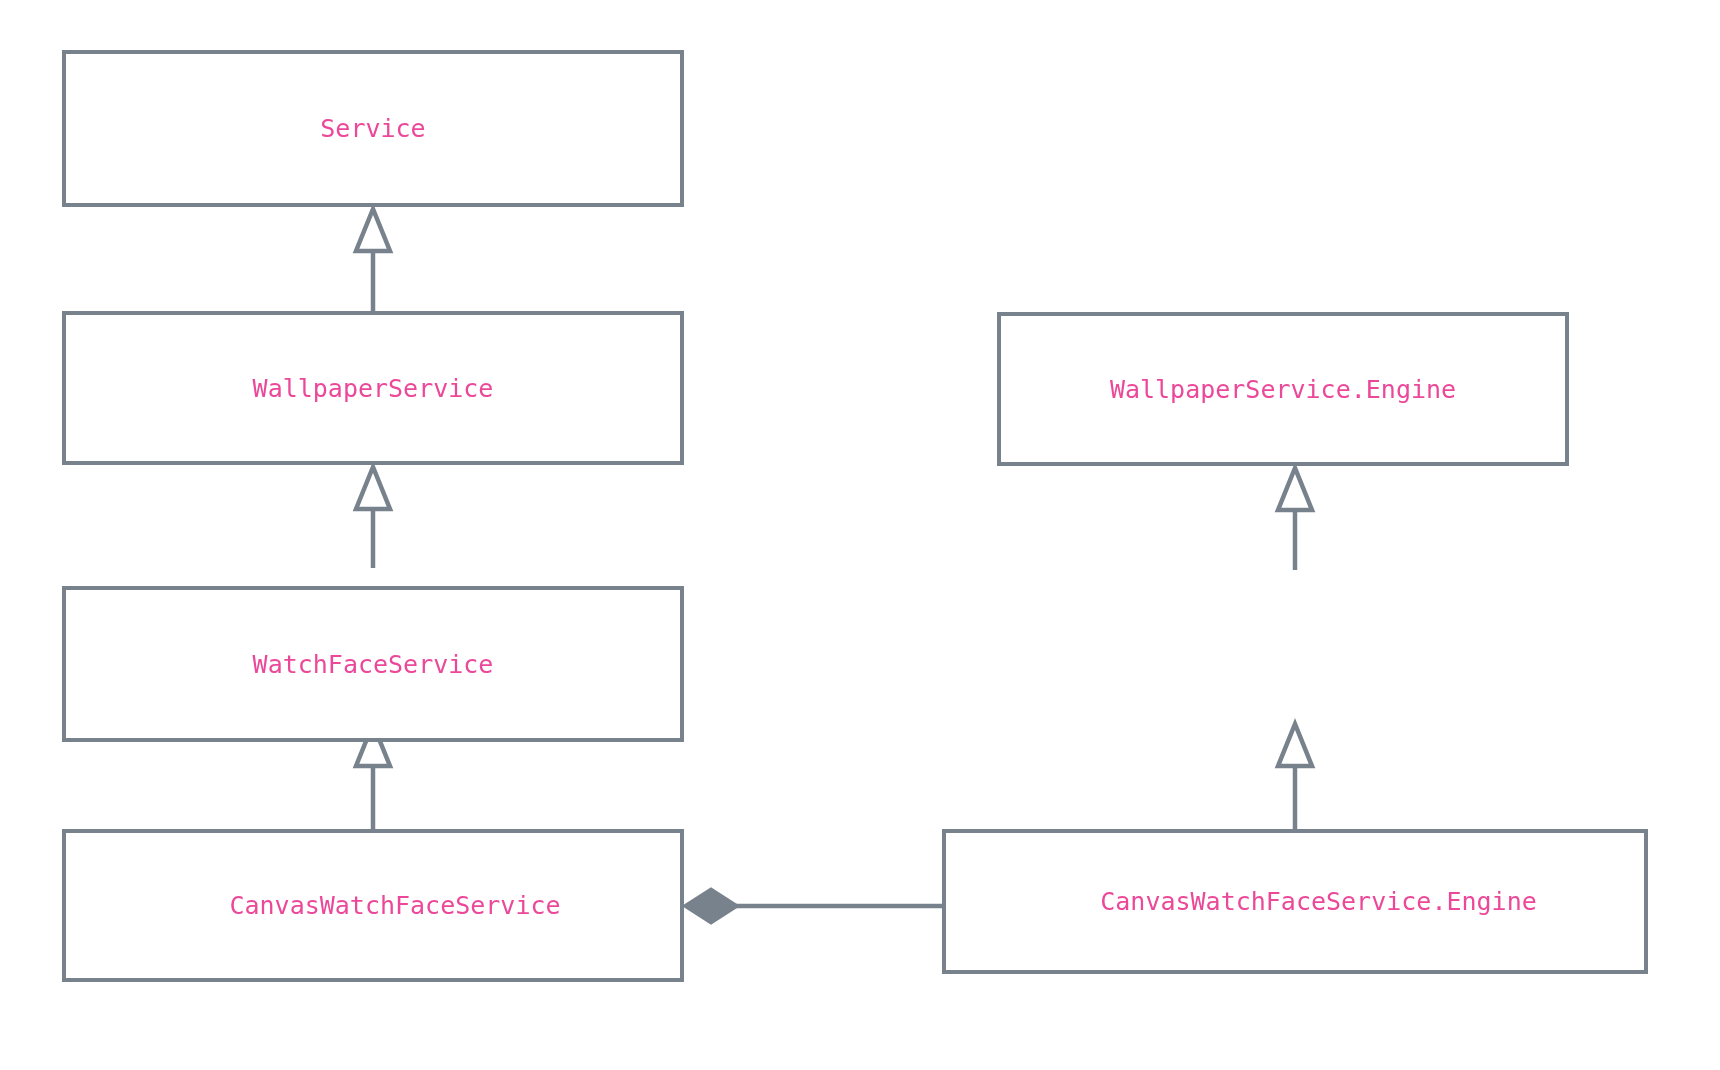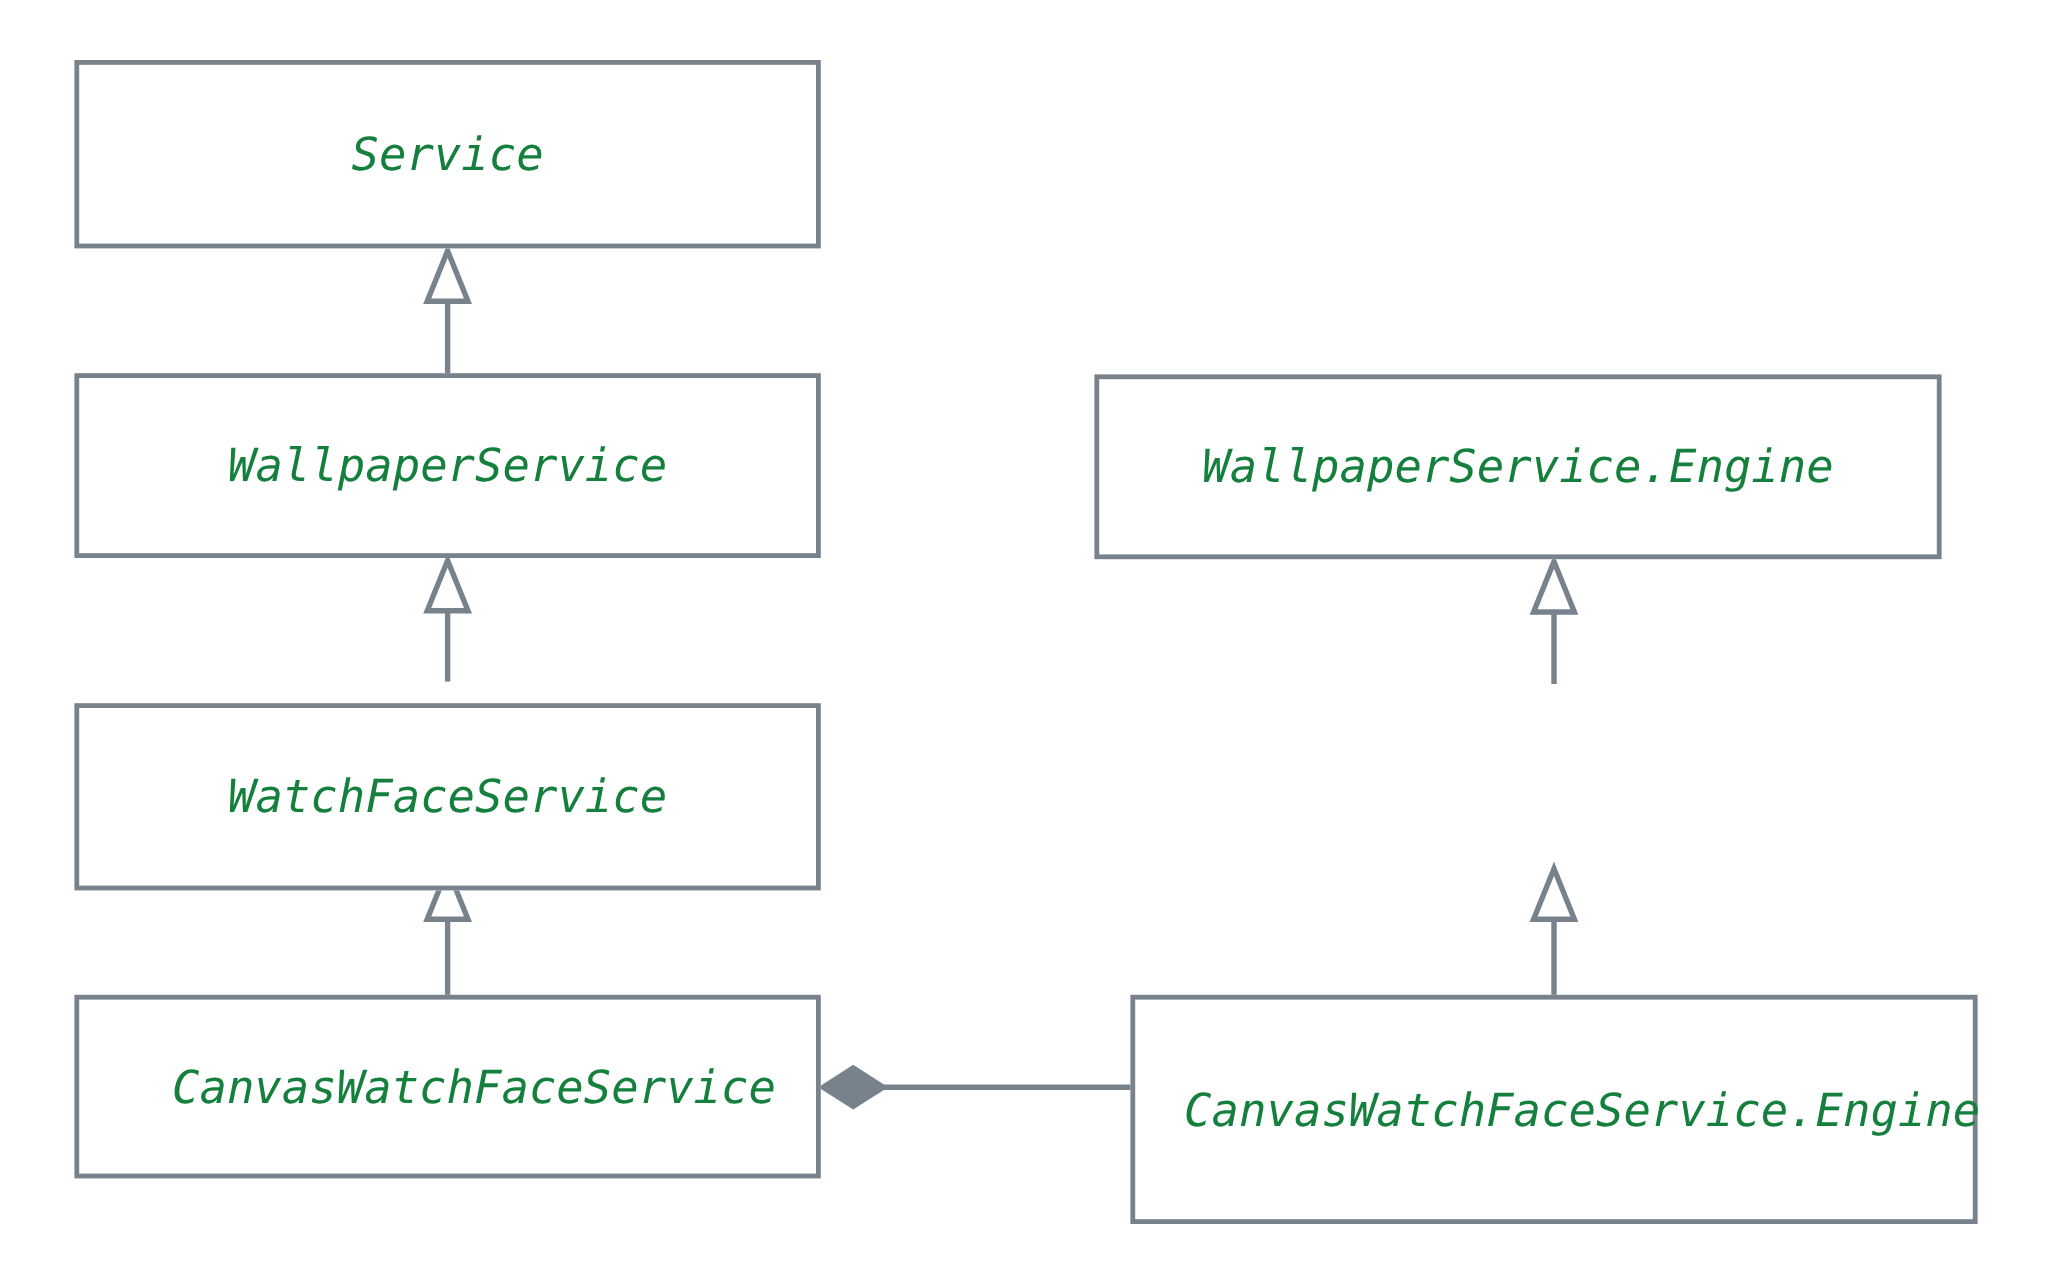--- a/index.html
+++ b/index.html
@@ -25,35 +25,34 @@
     position: absolute;
     box-sizing: border-box;
     background: #ffffff;
     border: 4px solid #78828C;
     display: flex;
     align-items: center;
     justify-content: center;
     z-index: 1;
   }
   .uml-node .node-label {
-    font-size: 38px;
-    color: #15803d;
+    font-size: 25px;
+    color: #ec4899;
     white-space: nowrap;
     letter-spacing: 0px;
-    font-style: italic;
   }
   
   #node-service                 { left: 62px;  top: 50px;  width: 622px; height: 157px; }
   #node-wallpaper-service       { left: 62px;  top: 311px; width: 622px; height: 154px; }
   #node-watch-face-service      { left: 62px;  top: 566px; width: 622px; height: 156px; margin-top: 20px; }
   #node-canvas-watch-face-service { left: 62px; top: 829px; width: 622px; height: 153px; padding-left: 44px; }
   
-  #node-wallpaper-service-engine  { left: 912px; top: 312px; width: 706px; height: 154px; }
+  #node-wallpaper-service-engine  { left: 997px; top: 312px; width: 572px; height: 154px; }
   #node-watch-face-service-engine { left: 942px; top: 568px; width: 706px; height: 154px; }
-  #node-canvas-watch-face-service-engine { left: 942px; top: 829px; width: 706px; height: 191px; padding-left: 47px; }
+  #node-canvas-watch-face-service-engine { left: 942px; top: 829px; width: 706px; height: 145px; padding-left: 47px; }
 </style>
 </head>
 <body>
 
 <div id="canvas">
 
   <svg id="connector-layer" width="1720" height="1070" viewBox="0 0 1720 1070">
     <g stroke="#78828C" stroke-width="4.5" fill="none">
 
       <g>

